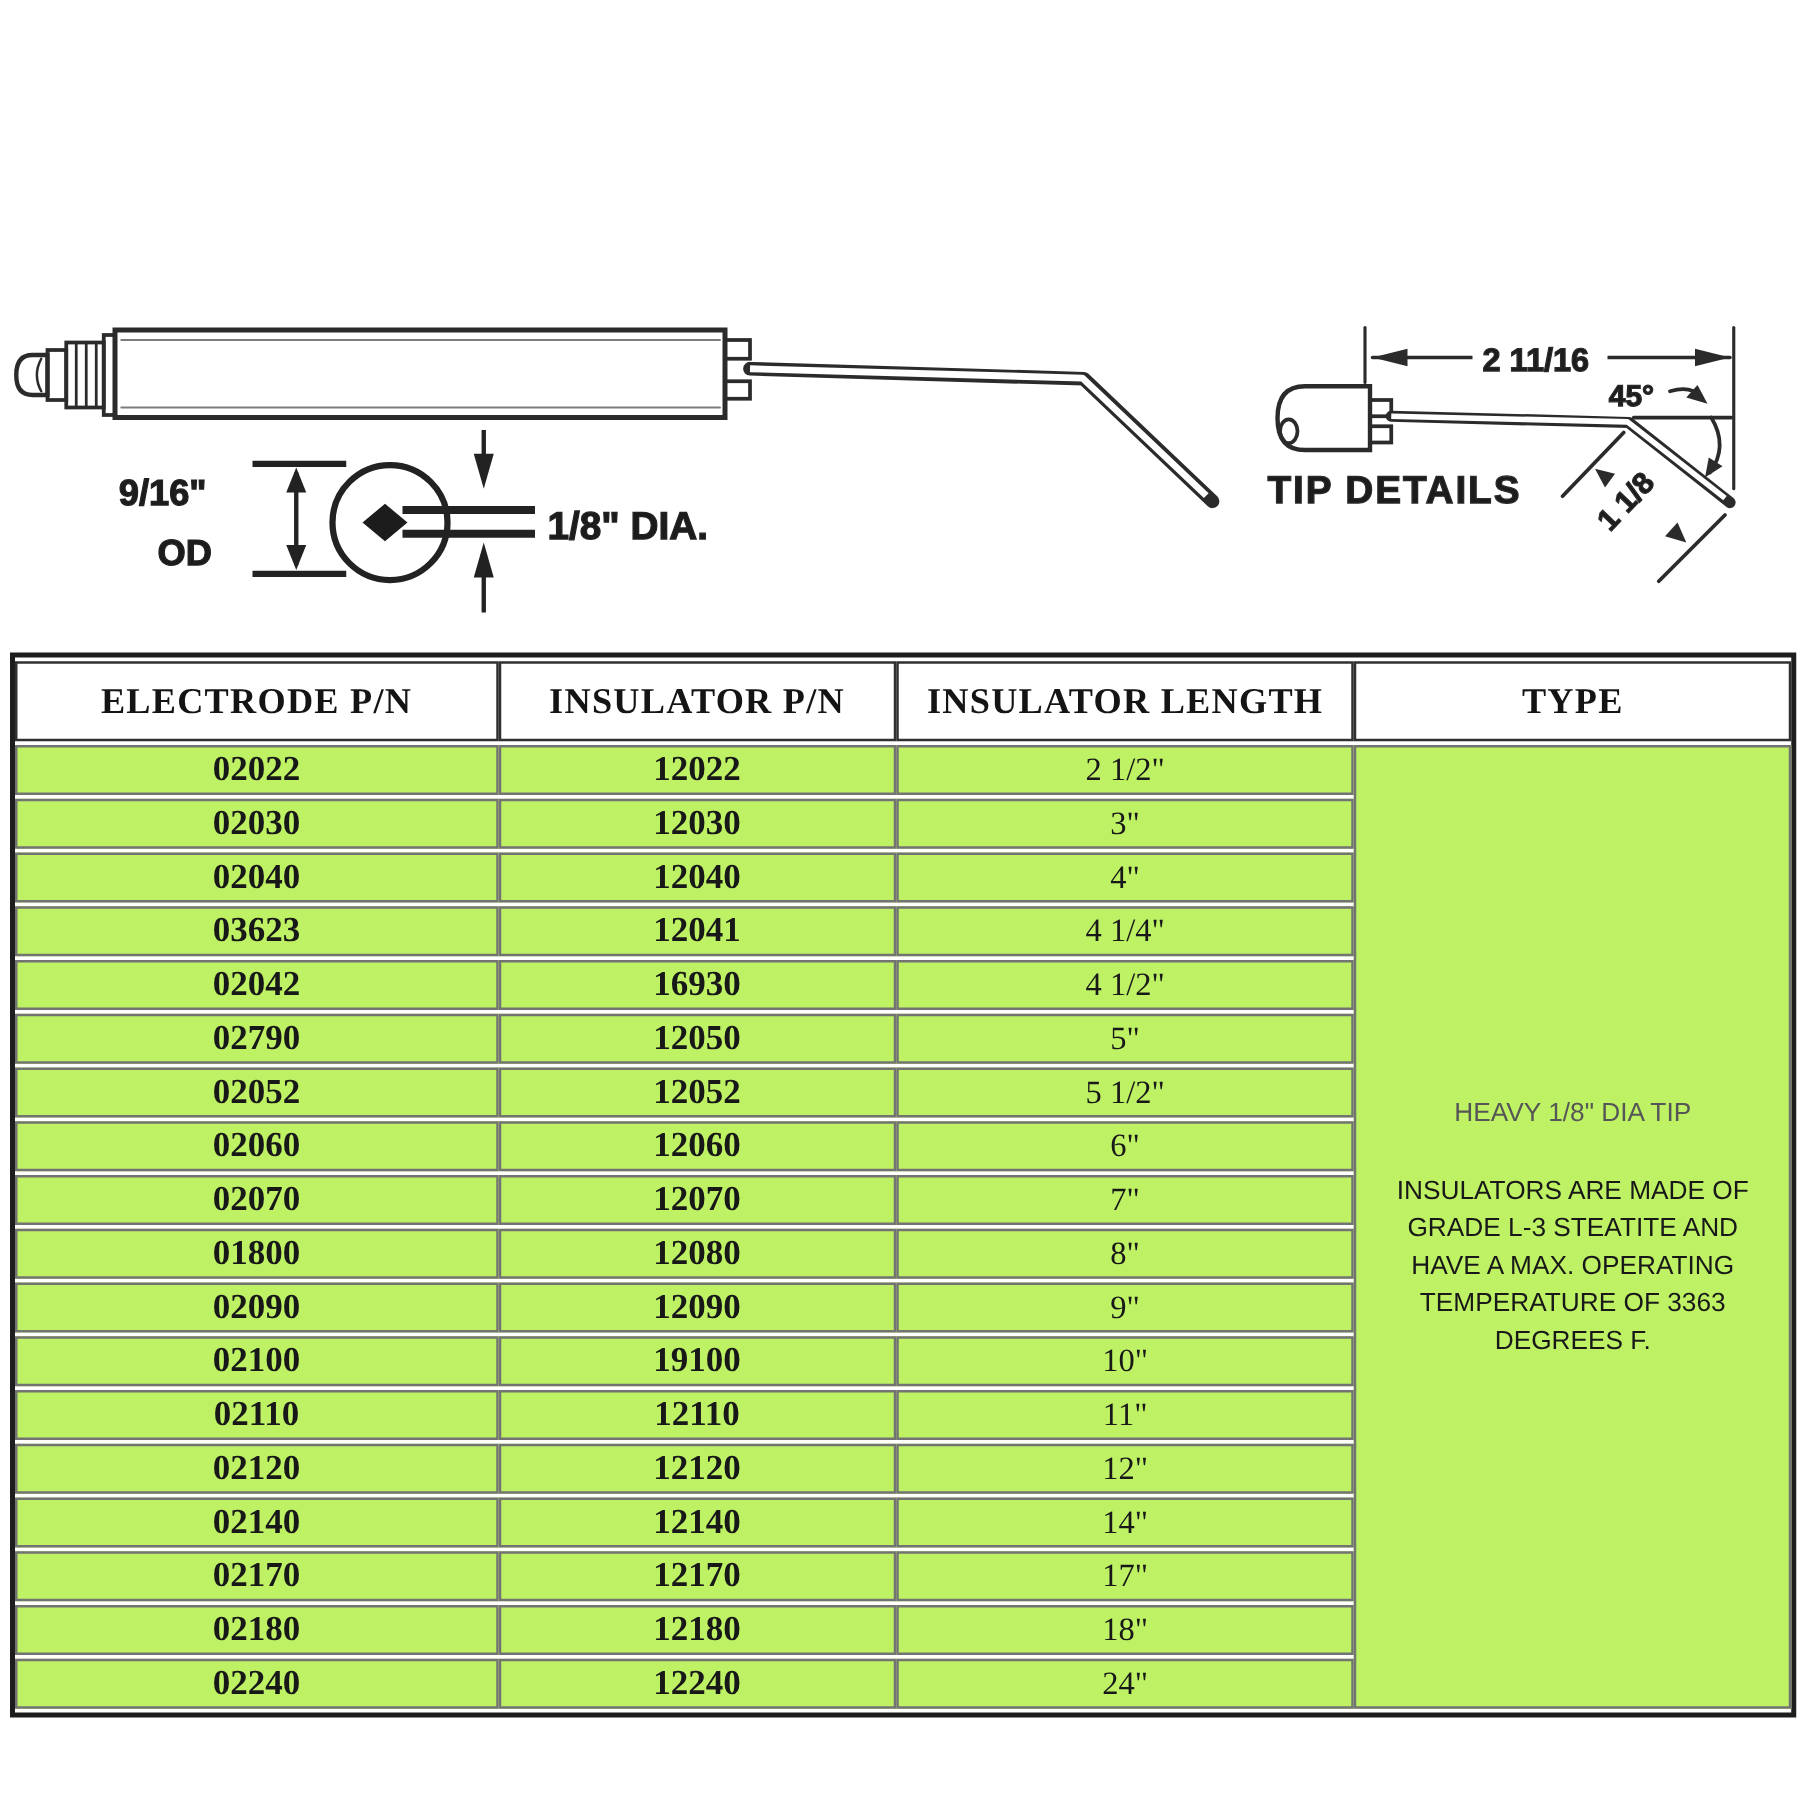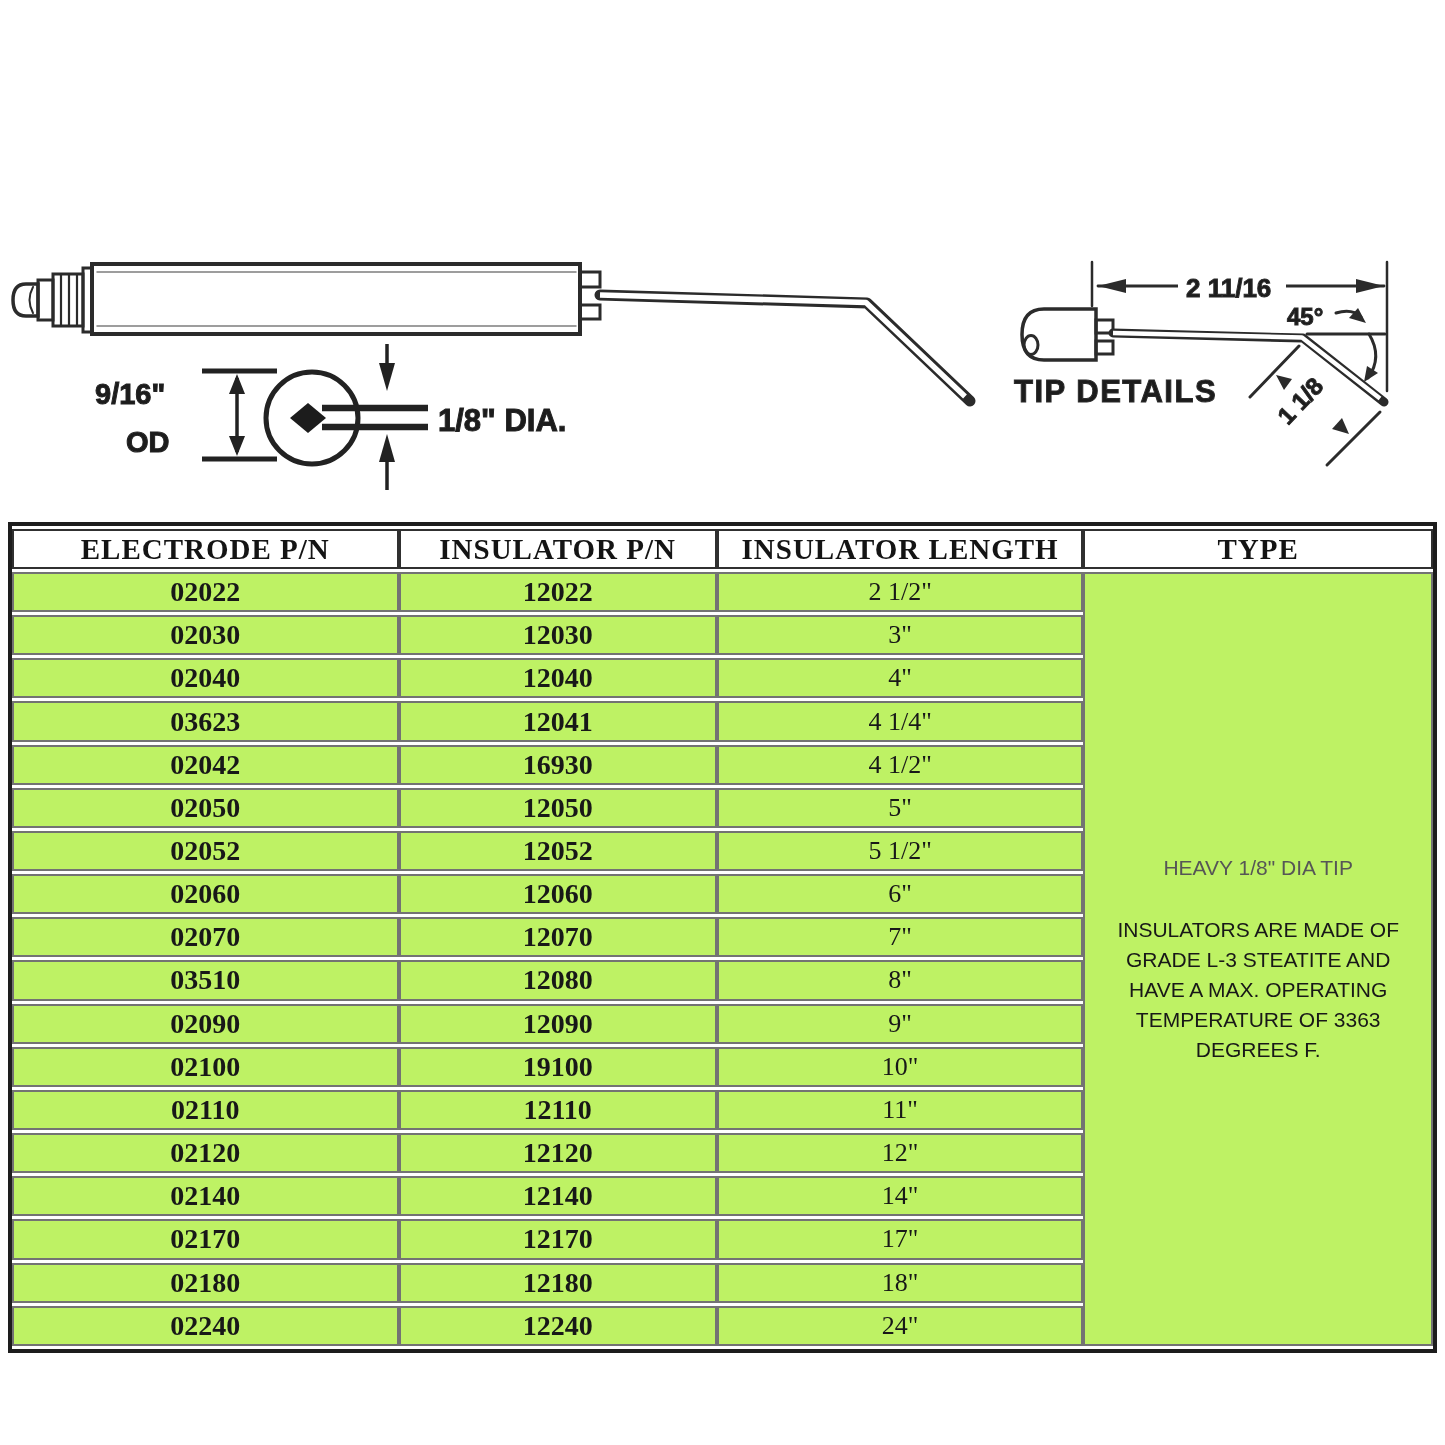--- a/index.html
+++ b/index.html
@@ -16,21 +16,21 @@
     position:absolute;left:8px;top:522px;width:1429px;height:831px;
   }
   table.parts{
     width:100%;height:100%;
     border-collapse:separate;border-spacing:0 3px;
     border:4px solid #1d1d1d;background:#ffffff;table-layout:fixed;
   }
   table.parts th{
     border:2px solid #303030;height:36px;
     font-size:29px;font-weight:bold;letter-spacing:1px;color:#141414;
-    text-align:center;vertical-align:middle;padding:0;
+    text-align:center;vertical-align:middle;padding:12px;
     font-family:"Liberation Serif", serif;
   }
   table.parts td{
     border:2px solid #737373;background:#bef264;
     text-align:center;vertical-align:middle;color:#181818;padding:0;height:36px;
   }
   td.col-electrode, td.col-insulator{font-size:28px;font-weight:bold;}
   td.col-length{font-size:26px;font-weight:normal;}
   td.col-type{
     text-align:left;vertical-align:top;
@@ -177,41 +177,41 @@
             <td class="col-electrode">03623</td>
             <td class="col-insulator">12041</td>
             <td class="col-length">4 1/4"</td>
           </tr>
           <tr>
             <td class="col-electrode">02042</td>
             <td class="col-insulator">16930</td>
             <td class="col-length">4 1/2"</td>
           </tr>
           <tr>
-            <td class="col-electrode">02050</td>
+            <td class="col-electrode">02790</td>
             <td class="col-insulator">12050</td>
             <td class="col-length">5"</td>
           </tr>
           <tr>
             <td class="col-electrode">02052</td>
             <td class="col-insulator">12052</td>
             <td class="col-length">5 1/2"</td>
           </tr>
           <tr>
             <td class="col-electrode">02060</td>
             <td class="col-insulator">12060</td>
             <td class="col-length">6"</td>
           </tr>
           <tr>
             <td class="col-electrode">02070</td>
             <td class="col-insulator">12070</td>
             <td class="col-length">7"</td>
           </tr>
           <tr>
-            <td class="col-electrode">03510</td>
+            <td class="col-electrode">01800</td>
             <td class="col-insulator">12080</td>
             <td class="col-length">8"</td>
           </tr>
           <tr>
             <td class="col-electrode">02090</td>
             <td class="col-insulator">12090</td>
             <td class="col-length">9"</td>
           </tr>
           <tr>
             <td class="col-electrode">02100</td>

